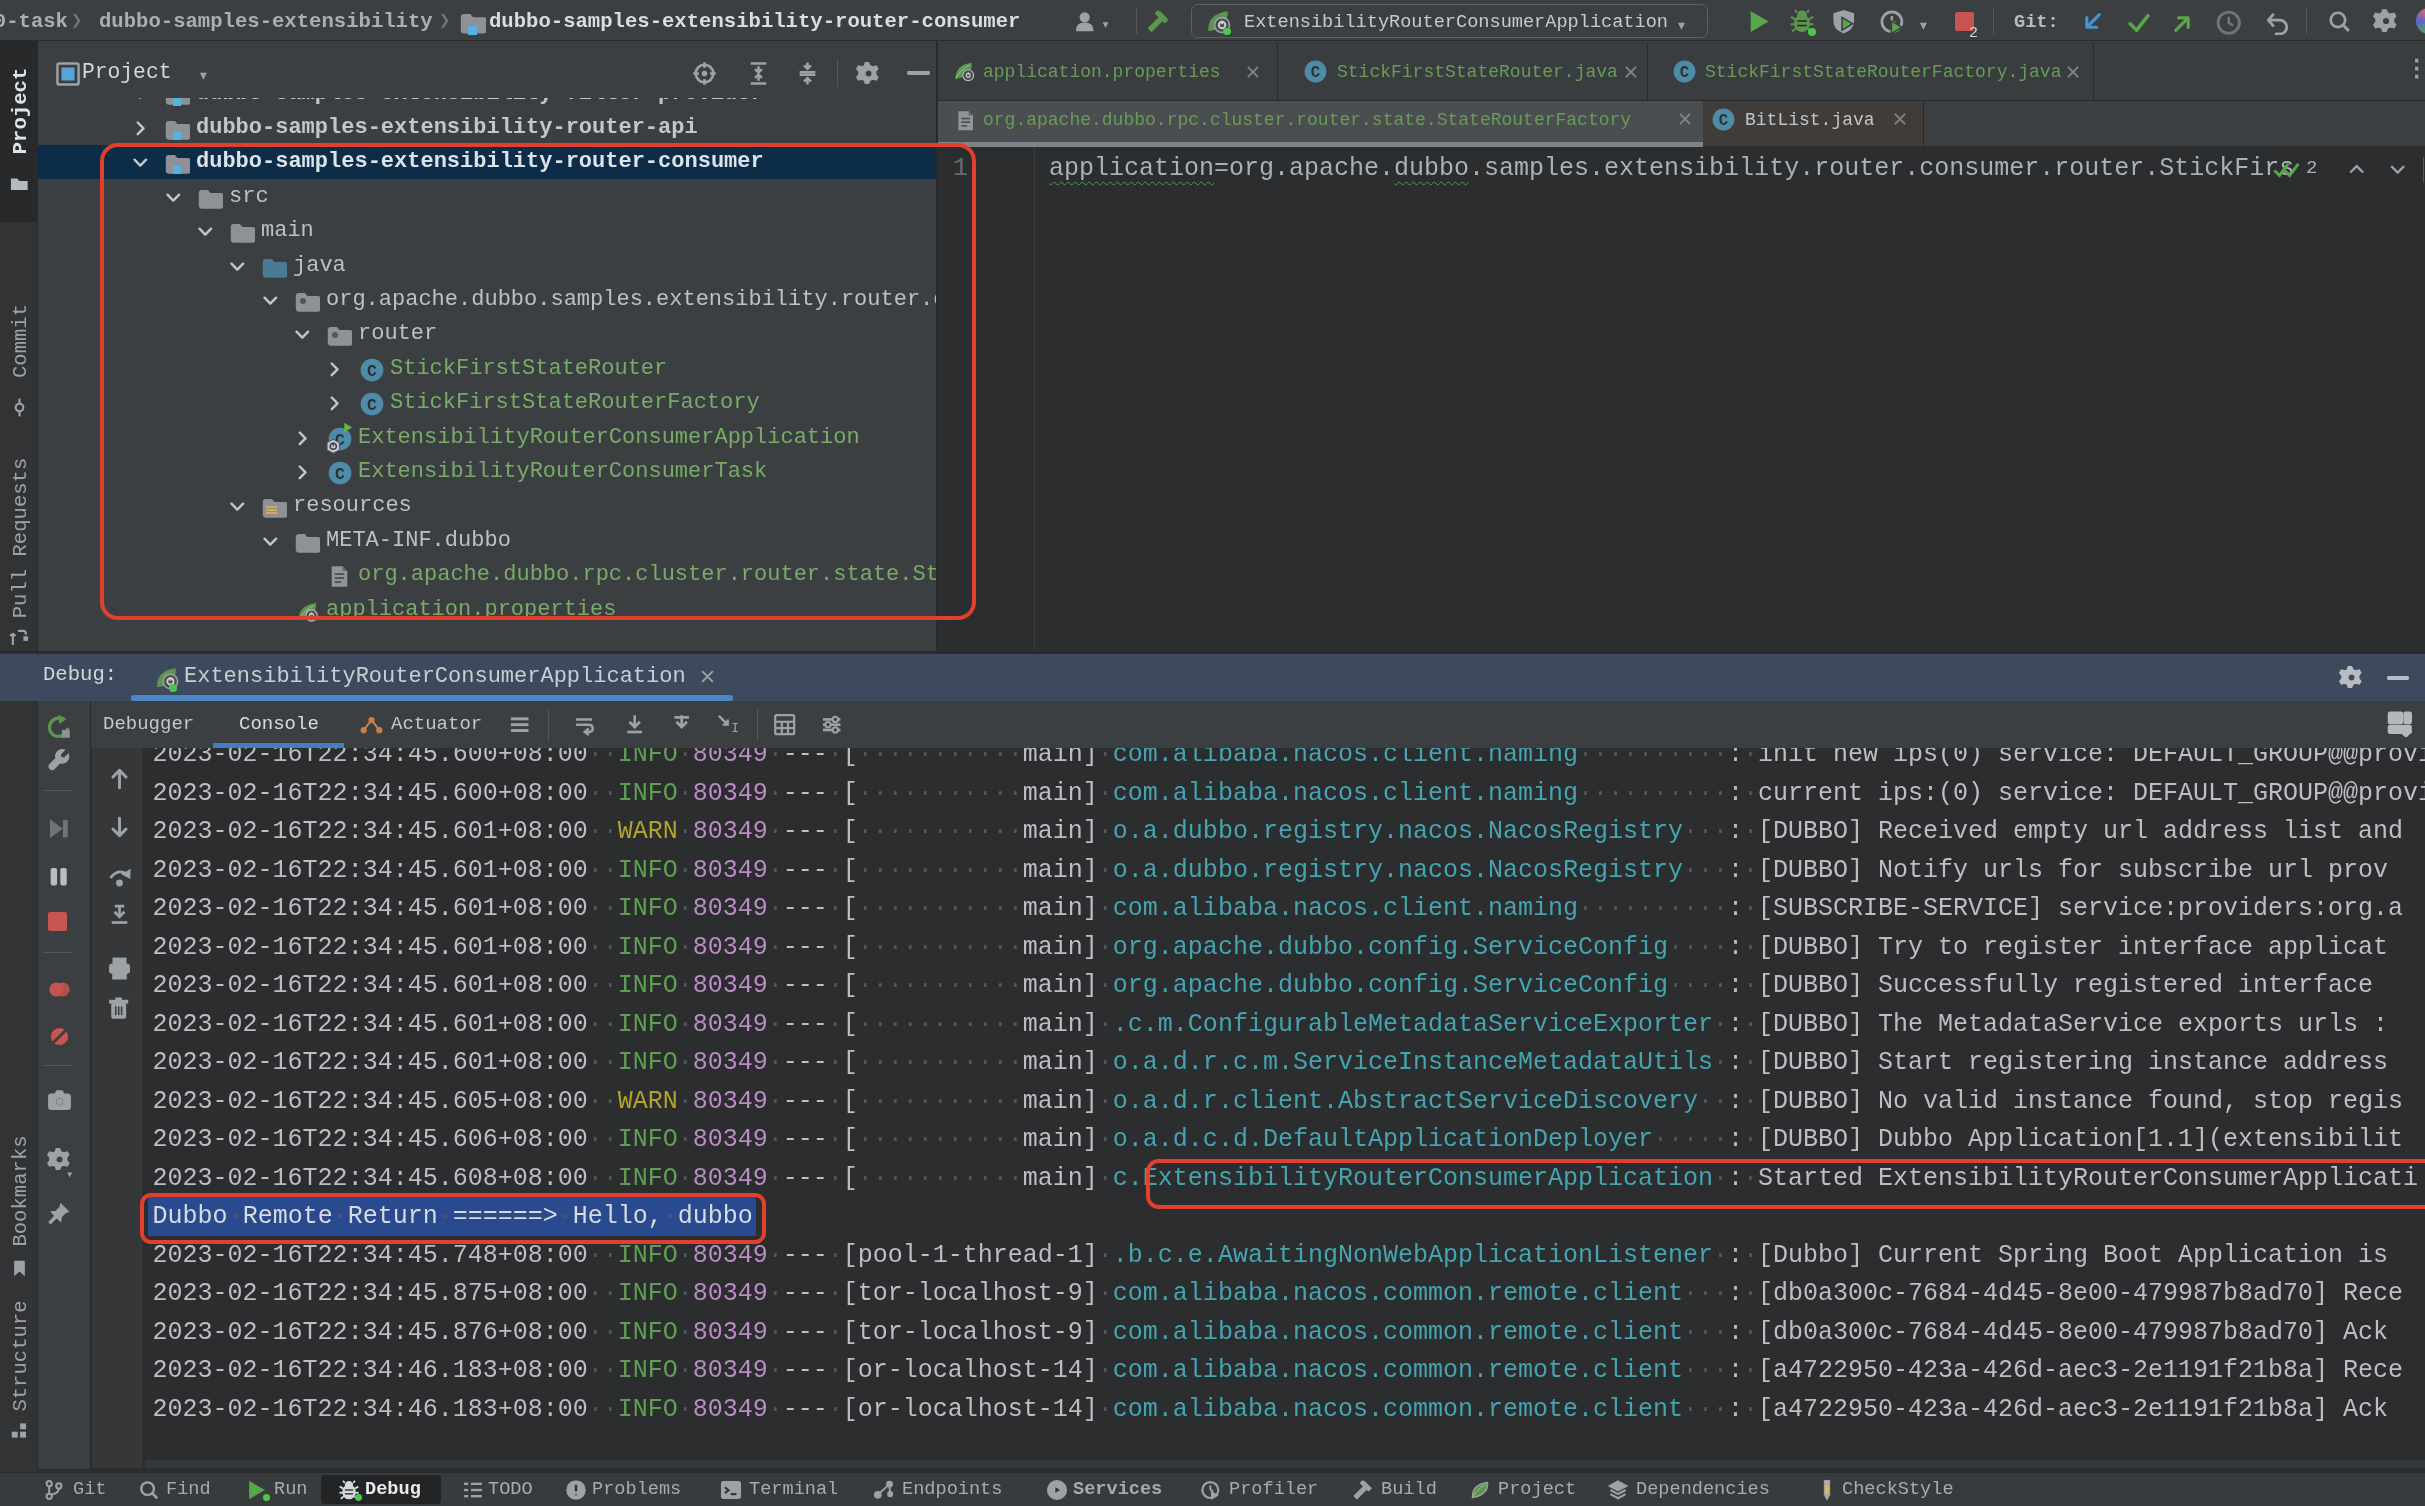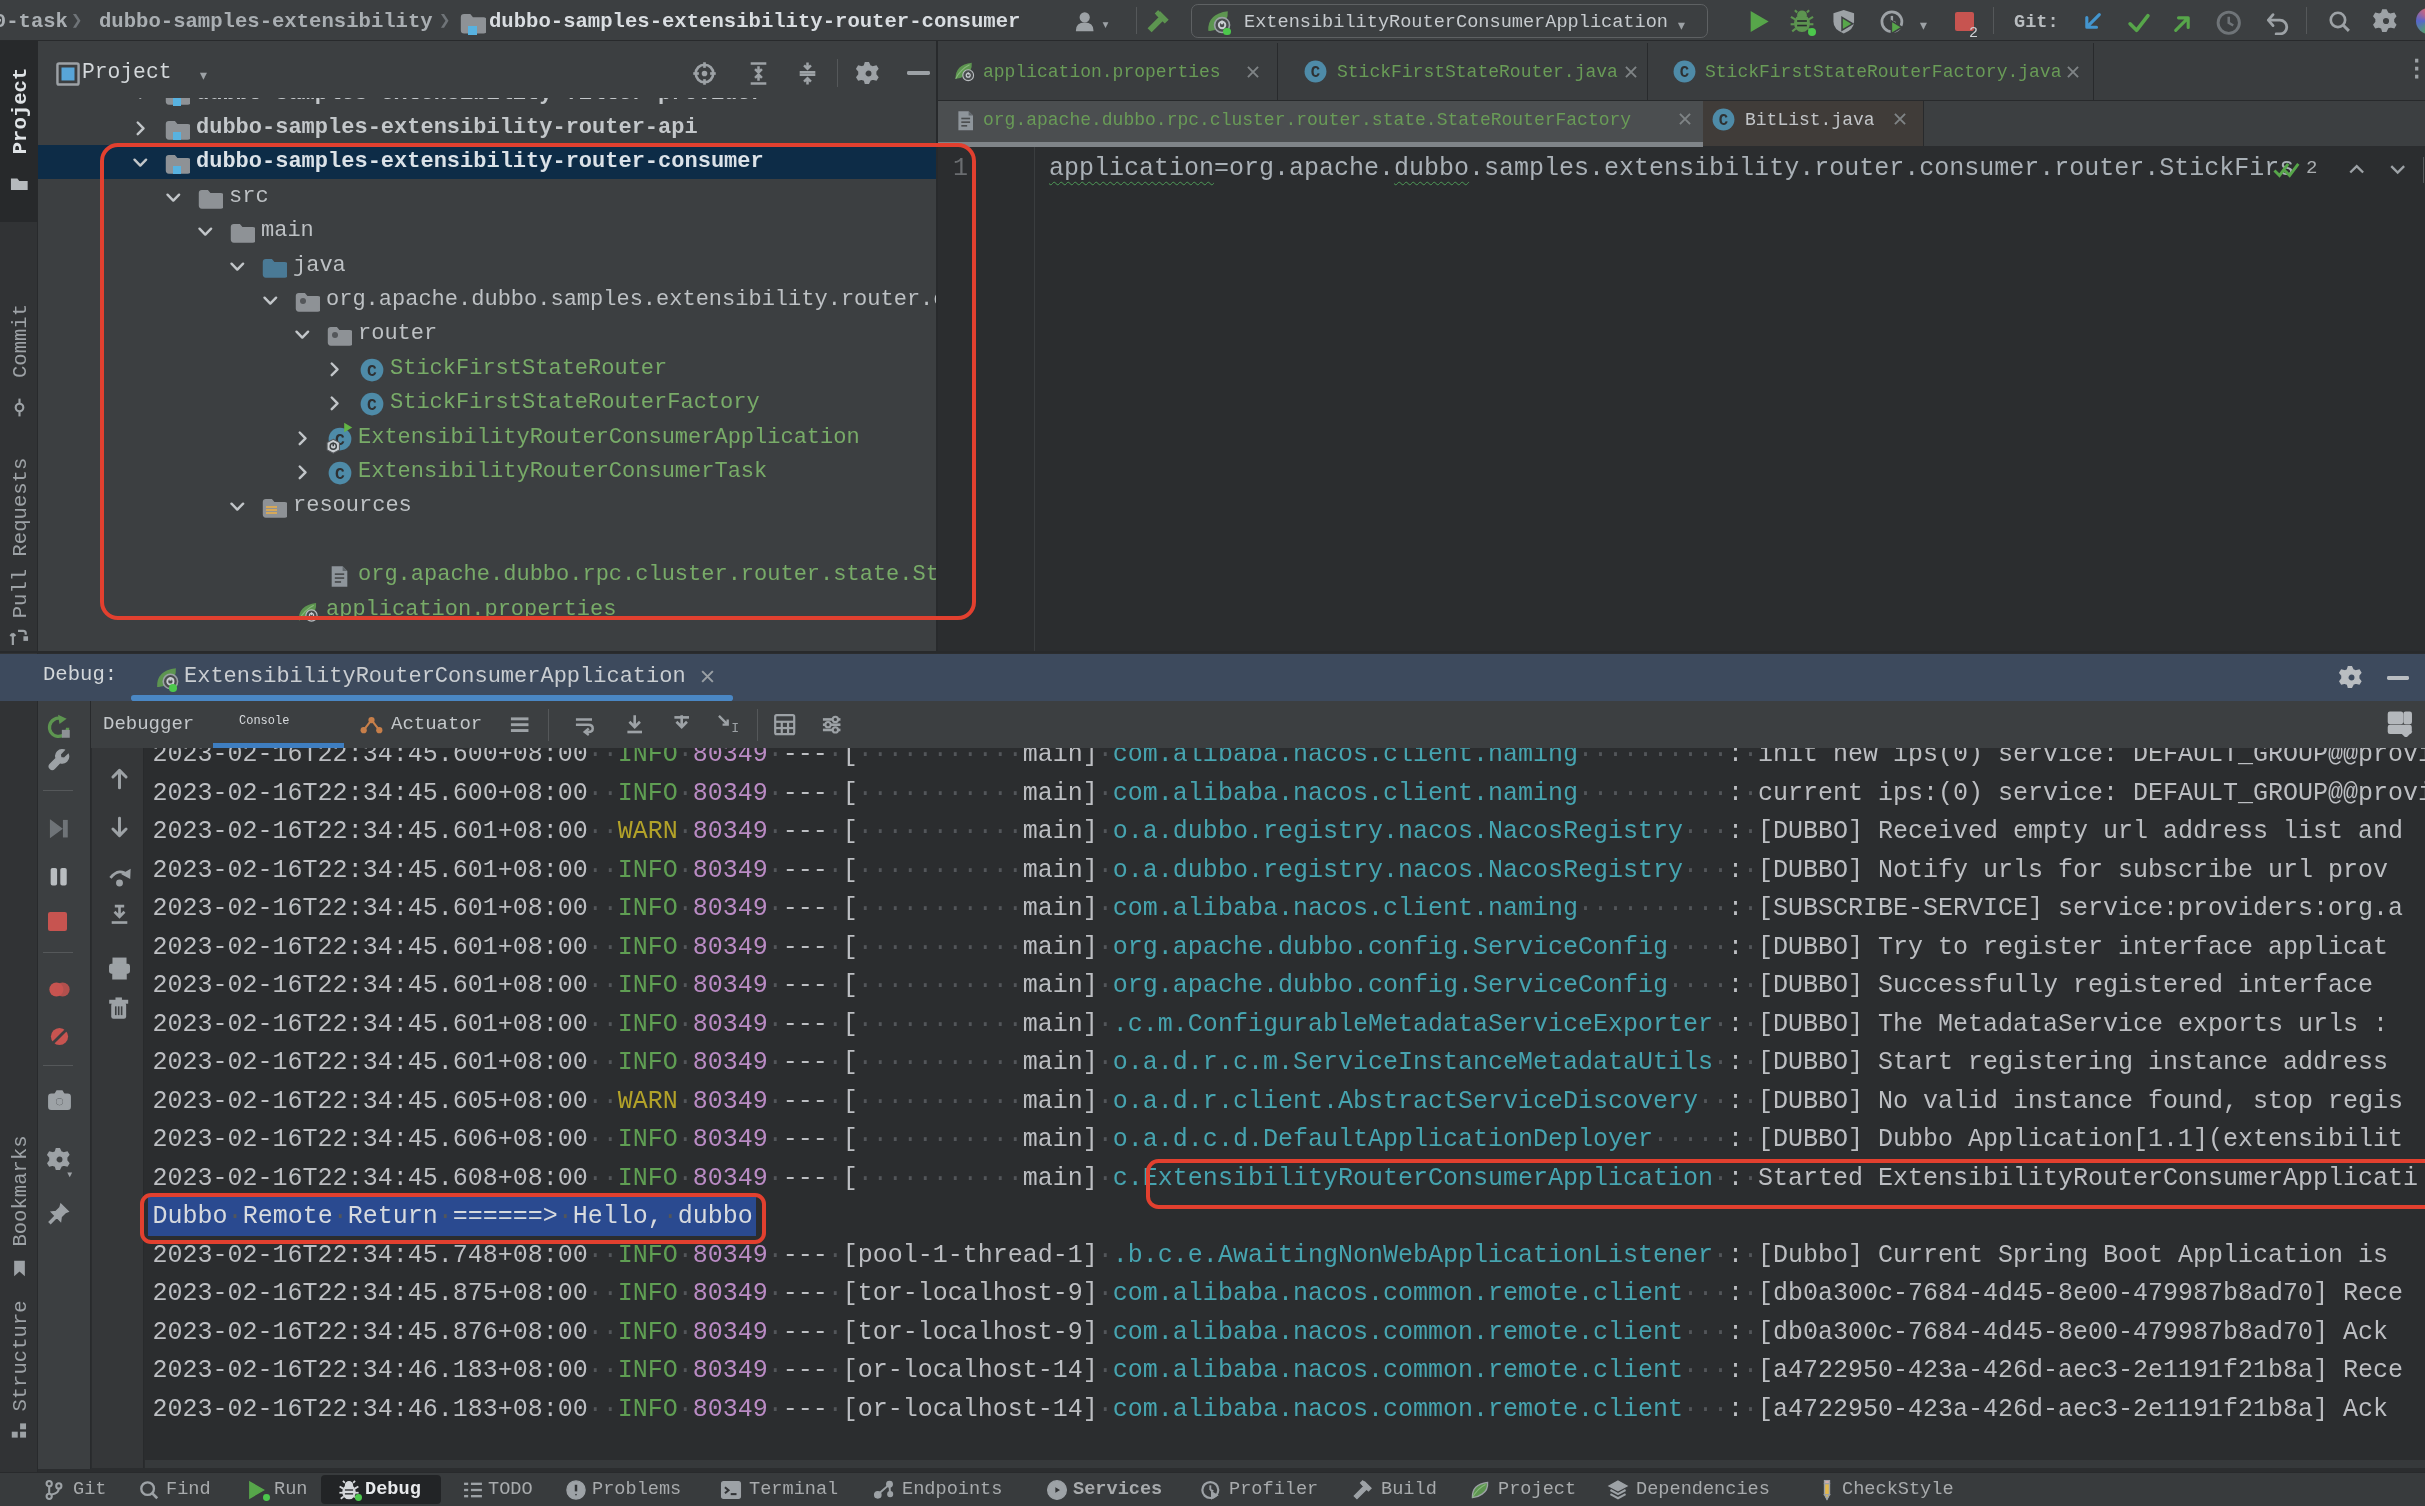--- a/index.html
+++ b/index.html
@@ -600,20 +600,33 @@
         </svg>
         <svg style="position:absolute;left:224px;top:5.5px;" width="25" height="25" viewBox="0 0 16 16">
           <g fill="#8e9296" stroke="#8e9296">
             <use href="#folder"></use>
           </g>
         </svg>
         <div style="position:absolute;left:228px;top:16.5px;width:11px;height:2.1px;background:#d5a85a"></div>
         <div style="position:absolute;left:228px;top:20px;width:11px;height:2.1px;background:#d5a85a"></div>
         <div style="position:absolute;left:228px;top:23.4px;width:11px;height:2.1px;background:#d5a85a"></div>
         <div style="position:absolute;left:255px;top:6.2px;font-size:22px;font-weight:normal;color:#bdc1c4;white-space:pre;line-height:1">resources</div>
+      </div>
+<div style="position:absolute;left:0;top:426px;width:100%;height:34px">
+        <svg style="position:absolute;left:222px;top:6.9px;" width="20.6" height="20.6" viewBox="0 0 16 16">
+          <g>
+            <use href="#chevD"></use>
+          </g>
+        </svg>
+        <svg style="position:absolute;left:257px;top:5.5px;" width="25" height="25" viewBox="0 0 16 16">
+          <g fill="#8e9296" stroke="#8e9296">
+            <use href="#folder"></use>
+          </g>
+        </svg>
+        <div style="position:absolute;left:288px;top:6.2px;font-size:22px;font-weight:normal;color:#bdc1c4;white-space:pre;line-height:1">META-INF.dubbo</div>
       </div>
 <div style="position:absolute;left:0;top:460px;width:100%;height:34px">
         <svg style="position:absolute;left:289px;top:5.5px;" width="25" height="25" viewBox="0 0 16 16">
           <g>
             <use href="#filepg"></use>
           </g>
         </svg>
         <div style="position:absolute;left:320px;top:6.2px;font-size:22px;font-weight:normal;color:#78ab68;white-space:pre;line-height:1">org.apache.dubbo.rpc.cluster.router.state.StateRouterFactory</div>
       </div>
 <div style="position:absolute;left:0;top:495px;width:100%;height:34px">
@@ -721,21 +734,21 @@
     </svg>
 <div class="abs" style="left:131px;top:695px;width:602px;height:5.5px;background:#4a87c4;border-radius:2.8px"></div>
 <svg style="position:absolute;left:2339px;top:665px;" width="25" height="25" viewBox="0 0 16 16">
       <g fill="#b9bdc1" stroke="#b9bdc1">
         <use href="#gear"></use>
       </g>
     </svg>
 <div class="abs" style="left:2387px;top:676px;width:22px;height:4.1px;background:#b9bdc1;border-radius:1.4px"></div>
 <div class="abs" style="left:38px;top:701px;width:2388px;height:47px;background:#3c3f41"></div>
 <div style="position:absolute;left:103px;top:715px;font-family:'Liberation Mono',monospace;font-size:19px;color:#c3c7ca;font-weight:normal;white-space:pre;line-height:1;">Debugger</div>
-<div style="position:absolute;left:239px;top:715px;font-family:'Liberation Mono',monospace;font-size:12px;color:#d8dbde;font-weight:normal;white-space:pre;line-height:1;">Console</div>
+<div style="position:absolute;left:239px;top:715px;font-family:'Liberation Mono',monospace;font-size:19px;color:#d8dbde;font-weight:normal;white-space:pre;line-height:1;">Console</div>
 <div class="abs" style="left:213px;top:743px;width:131px;height:5.5px;background:#3e7ec1"></div>
 <svg style="position:absolute;left:359px;top:713px" width="25" height="25" viewBox="0 0 16 16">
       <g fill="#c77f4a">
         <circle cx="3" cy="11" r="2"></circle>
         <circle cx="8" cy="4.5" r="2"></circle>
         <circle cx="13" cy="11" r="2"></circle>
       </g>
       <path d="M3 11 L8 4.5 L13 11" stroke="#c77f4a" stroke-width="1.3" fill="none"></path>
     </svg>
 <div style="position:absolute;left:391px;top:715px;font-family:'Liberation Mono',monospace;font-size:19px;color:#c3c7ca;font-weight:normal;white-space:pre;line-height:1;">Actuator</div>

